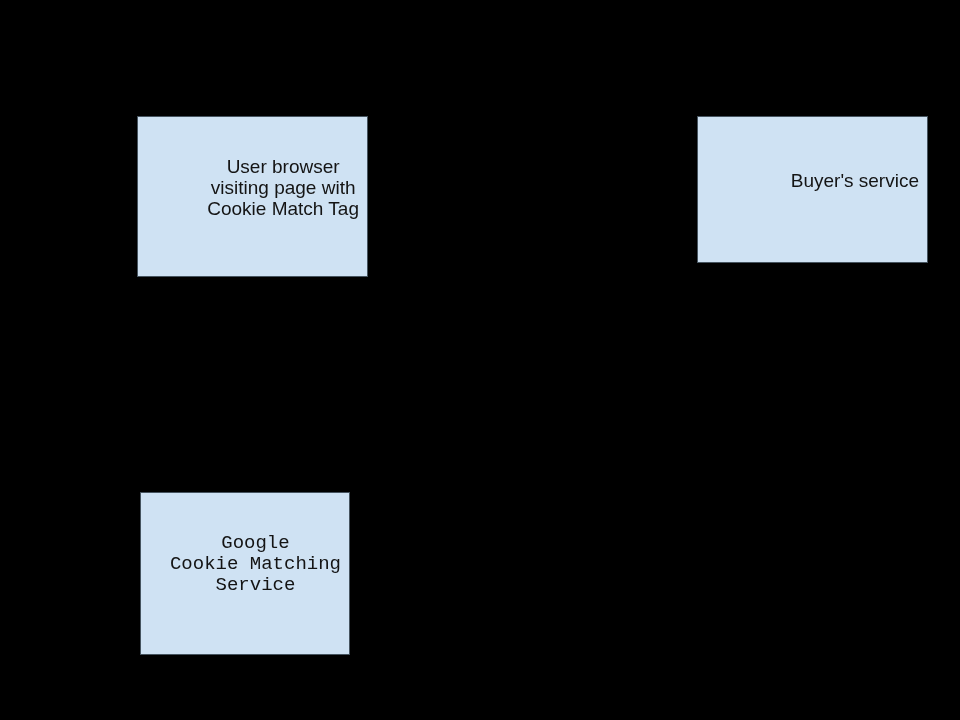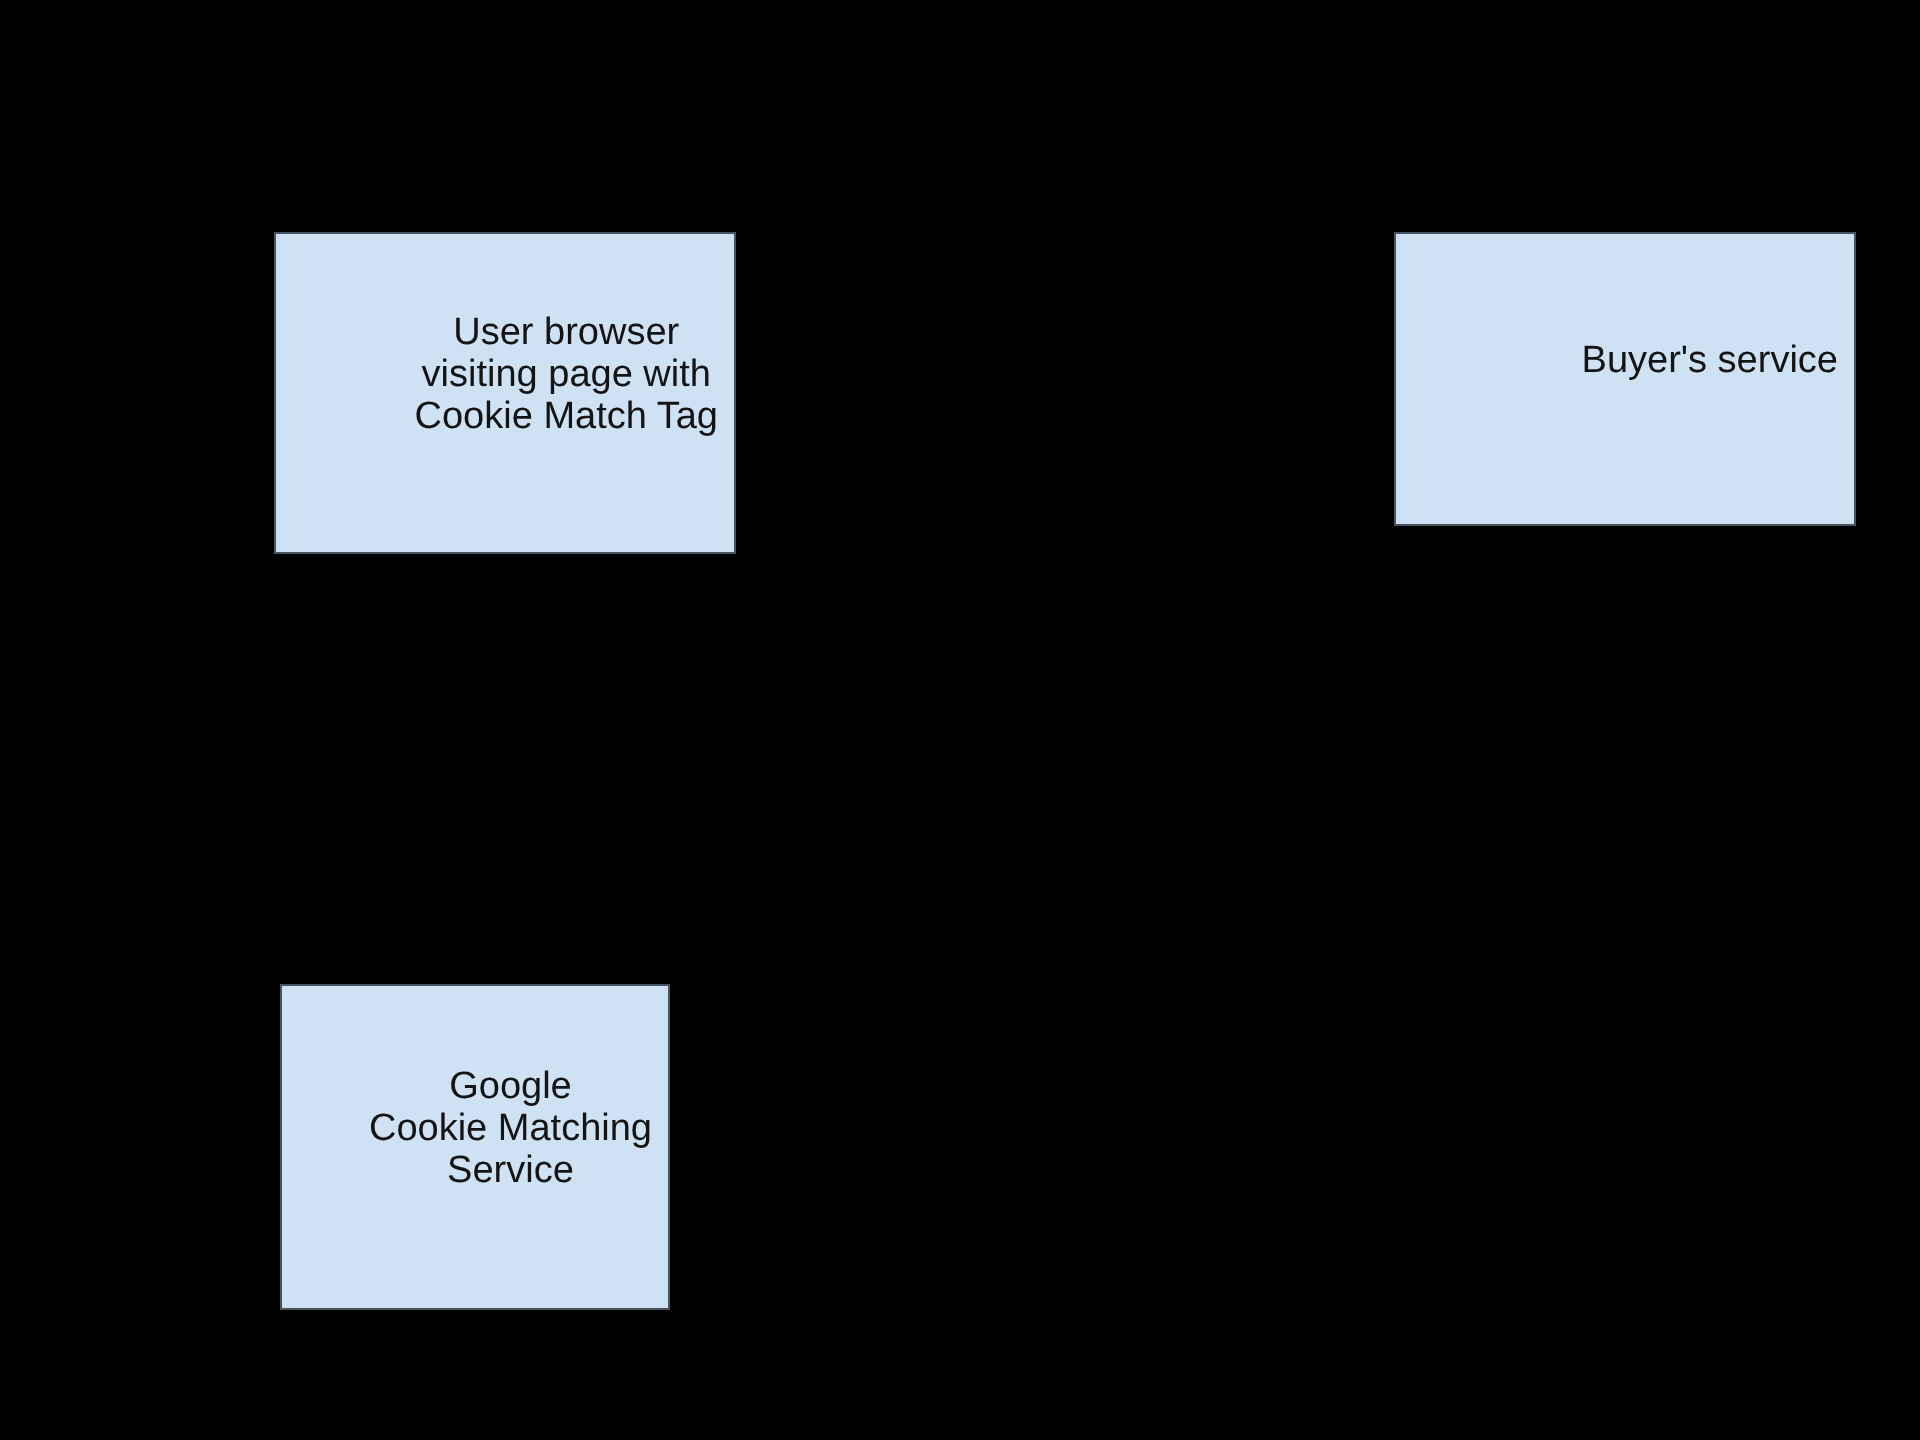--- a/index.html
+++ b/index.html
@@ -27,21 +27,21 @@
     padding: 0 8px 18px 8px;
   }
   .node-label {
     font-size: 19px;
     line-height: 21px;
     color: #141414;
     white-space: pre-line;
   }
   .node-user   { left: 137px; top: 116px; width: 231px; height: 161px; }
   .node-buyer  { left: 697px; top: 116px; width: 231px; height: 147px; }
-  .node-google { left: 140px; top: 492px; width: 195px; height: 163px; }
+  .node-google { left: 140px; top: 492px; width: 210px; height: 163px; font-family: Liberation Mono, monospace; }
 </style>
 </head>
 <body>
 
 <div class="canvas">
 
   <div class="node node-user">
     <span class="node-label">User browser
 visiting page with
 Cookie Match Tag</span>

